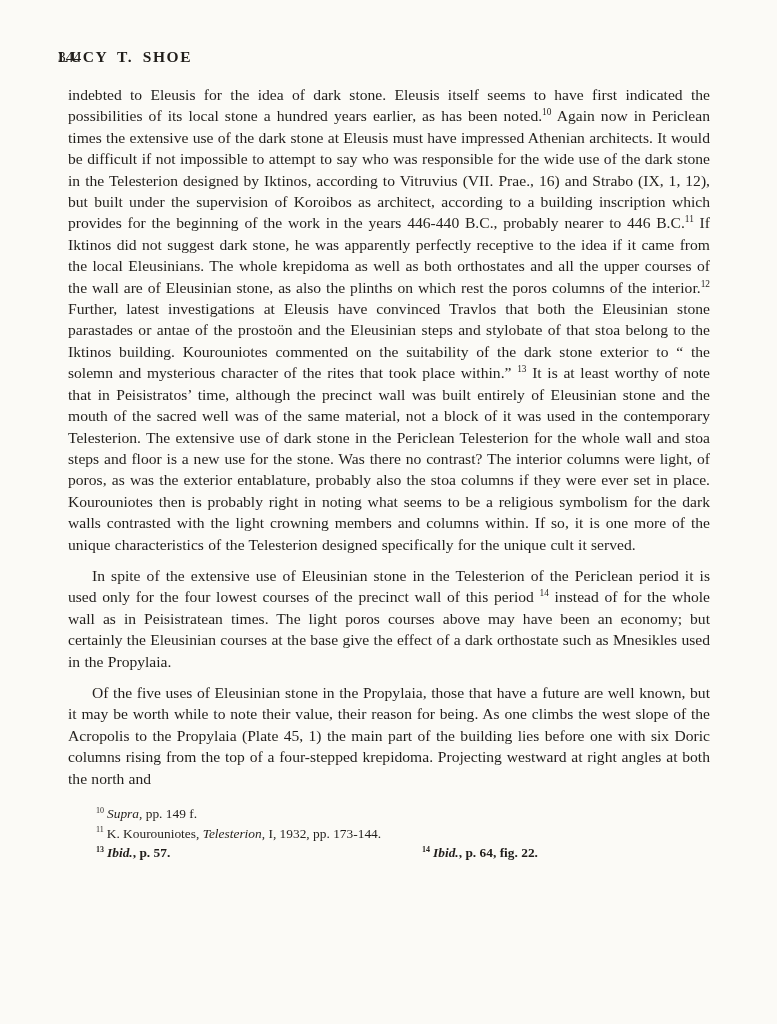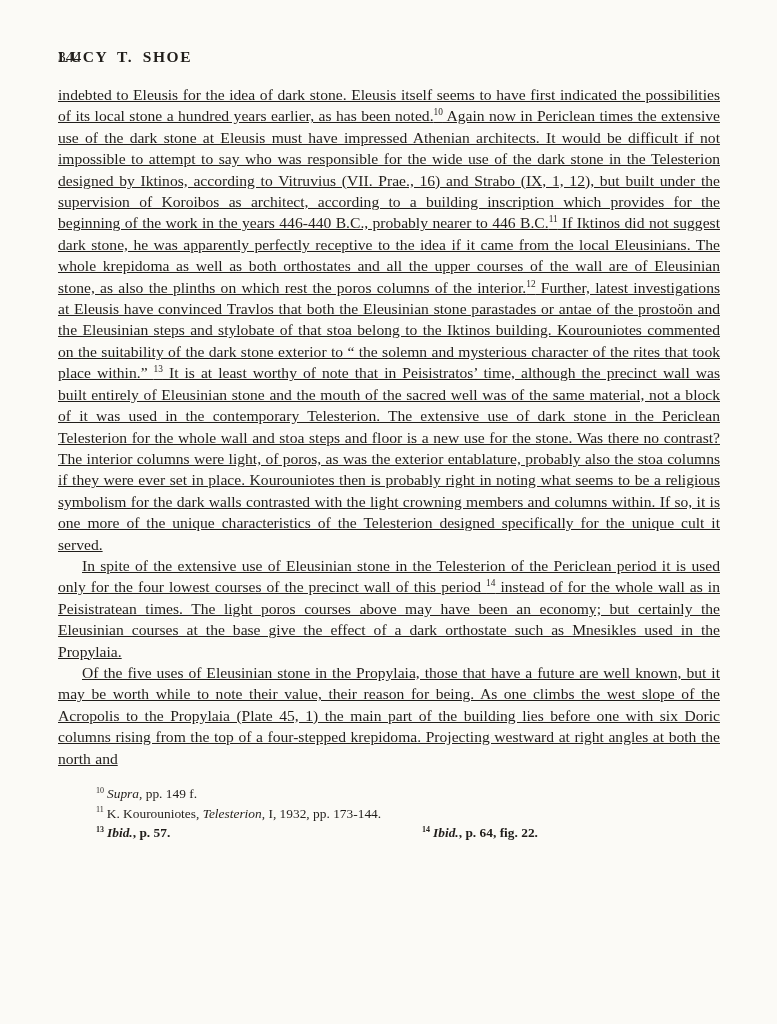--- a/index.html
+++ b/index.html
@@ -31,26 +31,25 @@
     top: 0;
   }
   .running-head {
     display: block;
     text-align: left;
     letter-spacing: 1.6px;
     word-spacing: 4px;
     font-weight: bold;
   }
   .body-text p {
-    margin: 0;
+    margin: 10px;
     font-size: 15.6px;
     line-height: 21.4px;
     text-align: justify;
     word-spacing: 0.4px;
-    text-decoration: underline;
   }
   .body-text p.indent {
     text-indent: 24px;
   }
   sup {
     font-size: 0.6em;
     line-height: 0;
     vertical-align: super;
   }
   .footnotes {

